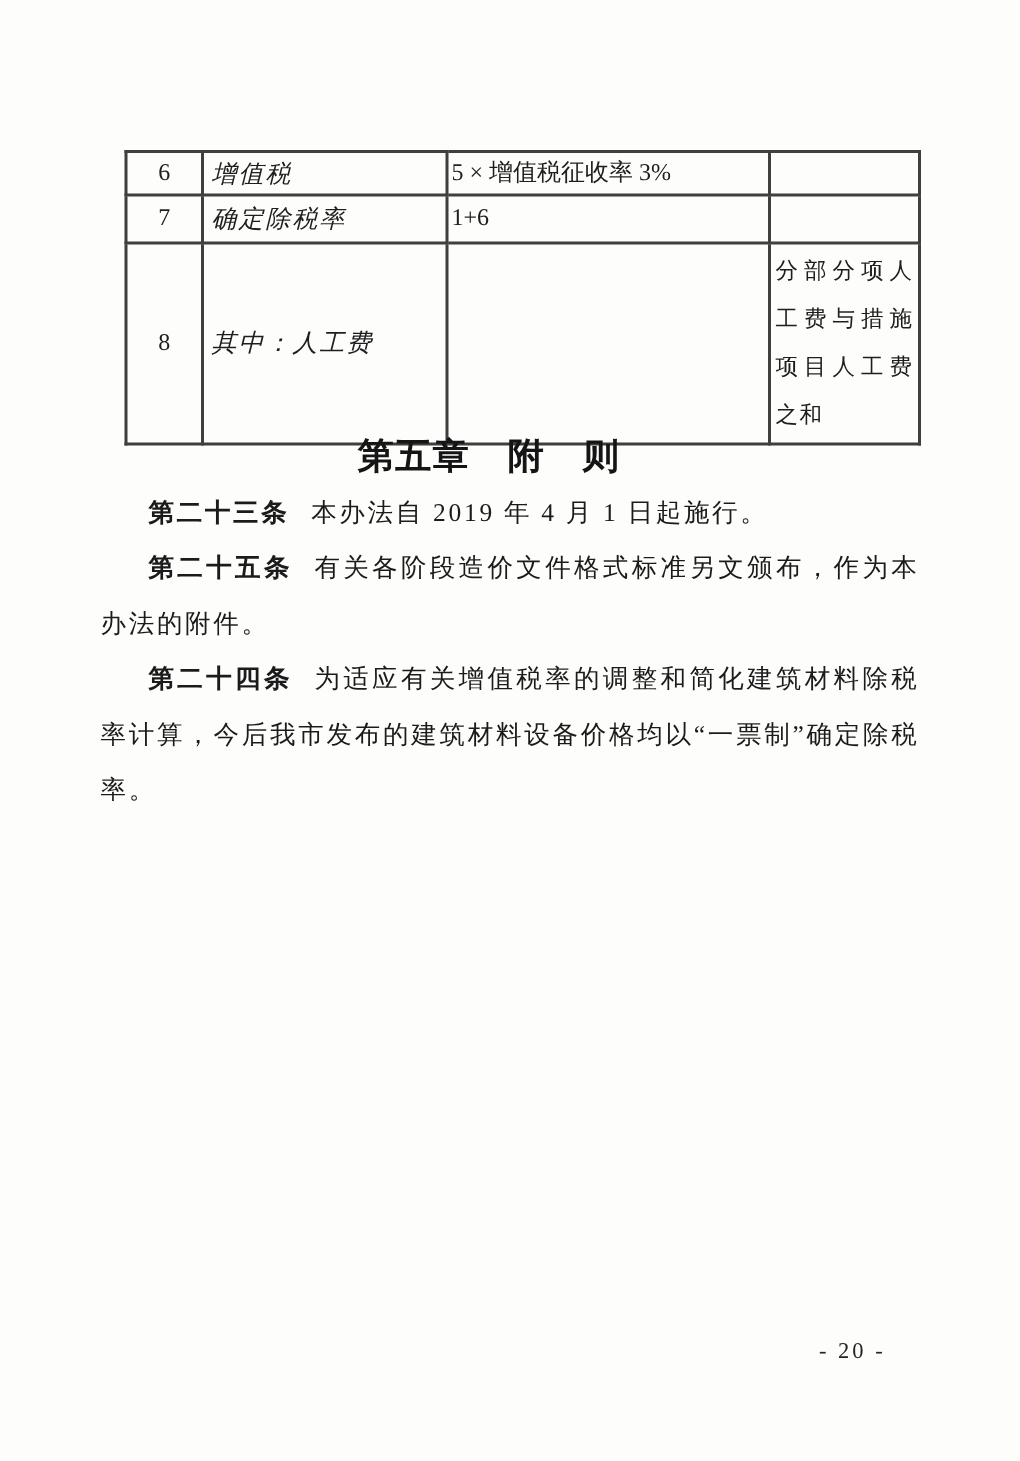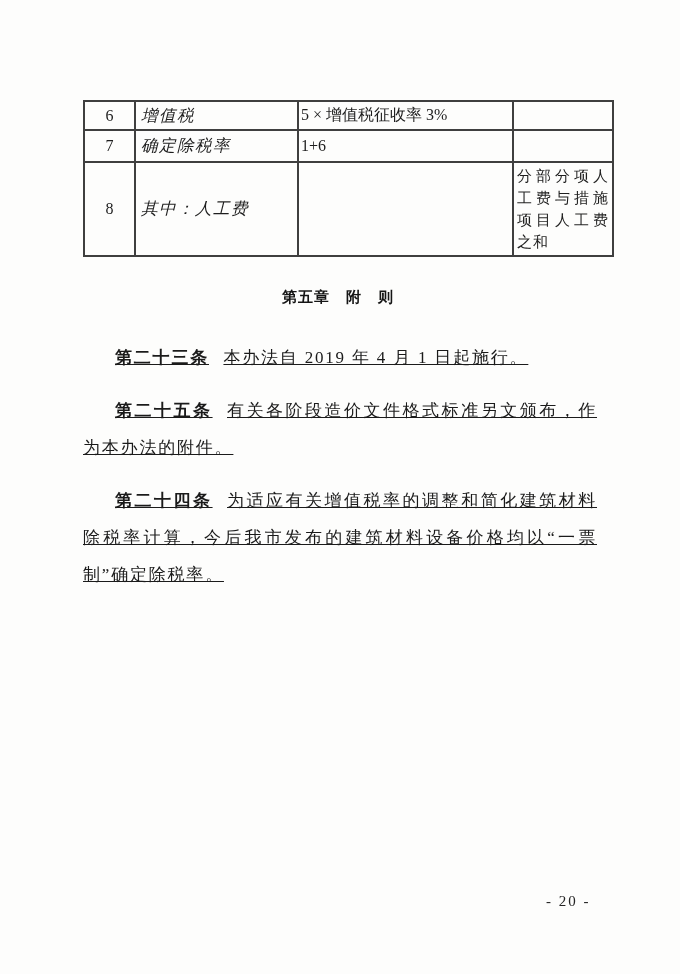--- a/index.html
+++ b/index.html
@@ -51,55 +51,54 @@
   }
   td.cell-formula {
     padding-left: 2px;
     font-size: 16px;
     margin-top: 16px;
   }
   td.cell-note {
     padding: 2px 3px;
     font-size: 15px;
     letter-spacing: 1px;
-    line-height: 22px;
+    line-height: 32px;
     text-align: justify;
     text-justify: inter-character;
   }
 
   
   .chapter-title {
     position: absolute;
-    left: 65px;
+    left: 53px;
     top: 288px;
     width: 546px;
     text-align: center;
     font-family: "Liberation Sans", "DejaVu Sans", sans-serif;
     font-weight: 700;
-    font-size: 15px;
+    font-size: 24px;
     letter-spacing: 1px;
     color: #151515;
   }
 
   
   .content {
     position: absolute;
     left: 67px;
     top: 323px;
     width: 546px;
     font-size: 17px;
     line-height: 37px;
     letter-spacing: 1.8px;
     color: #1b1b1b;
   }
   .content p {
-    margin: 16px;
+    margin: 0;
     text-indent: 32px;
     text-align: justify;
-    text-decoration: underline;
   }
   .term {
     font-family: "Liberation Sans", "DejaVu Sans", sans-serif;
     font-weight: 700;
     margin-right: 0.85em;
   }
 
   
   .page-number {
     position: absolute;

